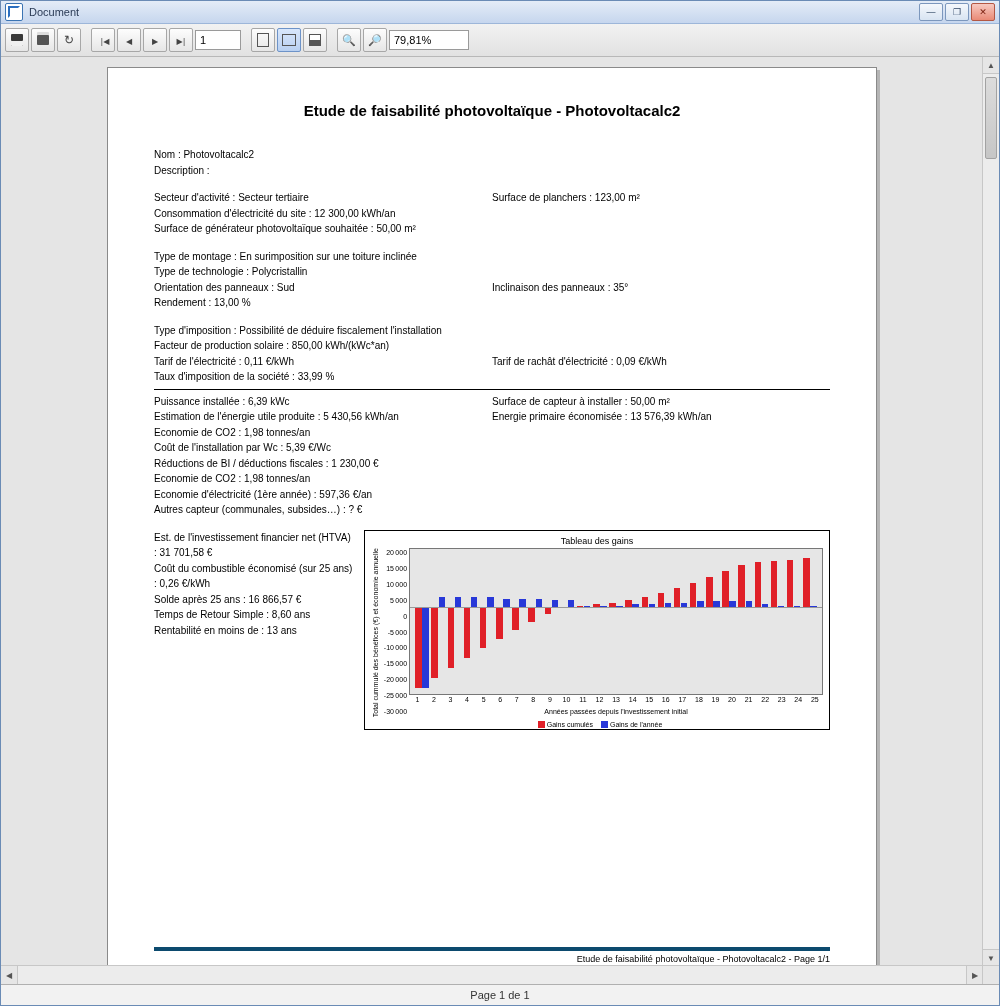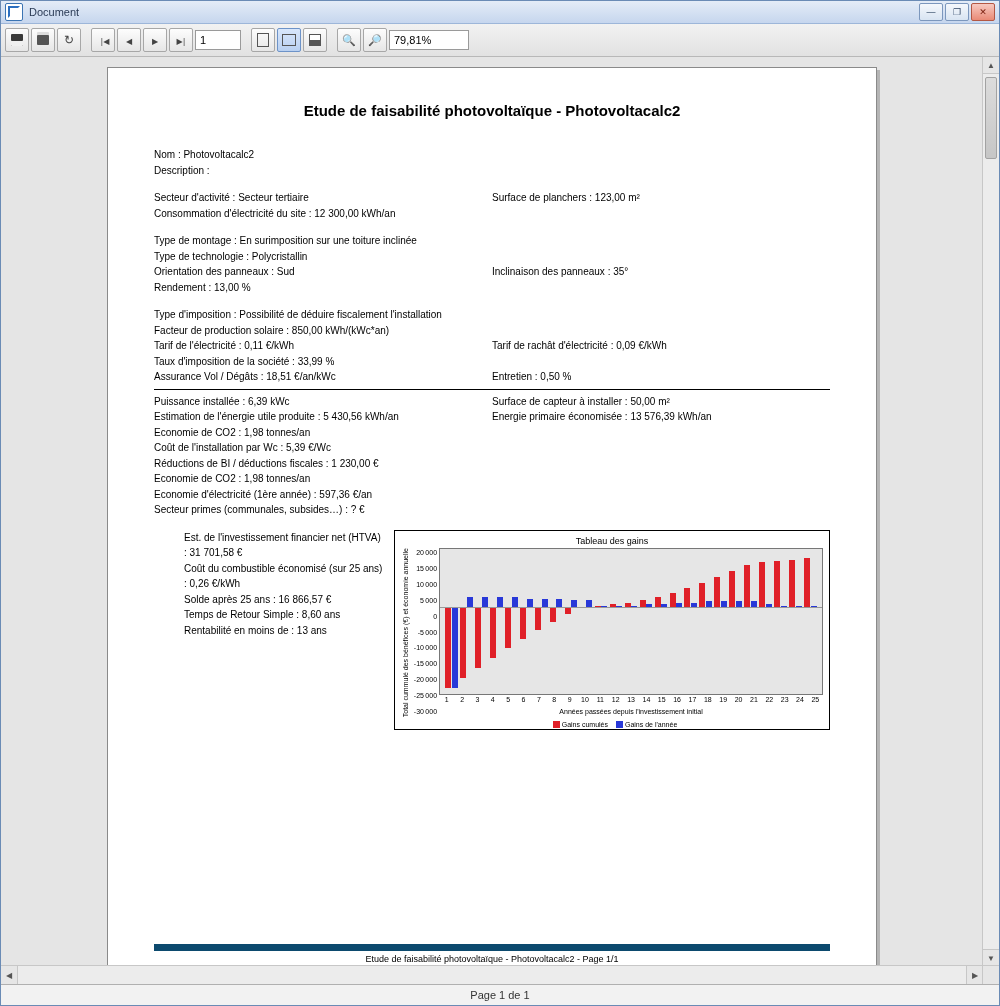--- a/index.html
+++ b/index.html
@@ -40,21 +40,21 @@
   .scroll-h .arr.r{right:0;border-left:1px solid #c7c7c7;}
   .corner{position:absolute;right:0;bottom:0;width:16px;height:18px;background:#e6e6e6;border-left:1px solid #c7c7c7;border-top:1px solid #c7c7c7;}
   .page-holder{position:absolute;left:0;right:16px;top:0;bottom:18px;overflow:hidden;display:flex;justify-content:center;padding:10px 0;}
   .page{width:770px;height:910px;background:#fff;border:1px solid #8a8a8a;box-shadow:3px 3px 0 #b5b5b5;box-sizing:border-box;padding:34px 46px 12px 46px;display:flex;flex-direction:column;font-family:Arial,sans-serif;color:#000;}
   .doc-title{text-align:center;font-weight:bold;font-size:15px;margin-bottom:28px;}
   .block{font-size:10px;line-height:1.55;}
   .row{display:flex;}
   .row .col{flex:0 0 50%;}
   .gap{height:12px;}
   .hr{border-top:1px solid #000;margin:4px 0;}
-  .two-col-area{display:flex;gap:10px;margin-left:30px;}
+  .two-col-area{display:flex;gap:10px;}
   .two-col-area .left{flex:0 0 200px;}
   .two-col-area .right{flex:1 1 auto;}
   .chart-box{border:1px solid #000;height:200px;box-sizing:border-box;display:flex;flex-direction:column;padding:4px 6px;}
   .chart-title{text-align:center;font-size:9px;}
   .chart-body{flex:1;display:flex;}
   .y-axis-label{writing-mode:vertical-rl;transform:rotate(180deg);font-size:7px;text-align:center;}
   .y-ticks{display:flex;flex-direction:column;justify-content:space-between;font-size:7px;text-align:right;padding:0 2px;}
   .plot-outer{flex:1;display:flex;flex-direction:column;}
   .plot{flex:1;border:1px solid #777;background:#e6e6e6;position:relative;}
   .plot .zero{position:absolute;left:0;right:0;height:1px;background:#999;}
@@ -63,21 +63,21 @@
   .bar{position:absolute;width:40%;}
   .bar.red{background:#e02028;left:8%;}
   .bar.blue{background:#2838d8;left:52%;}
   .x-ticks{display:flex;font-size:7px;}
   .x-ticks span{flex:1;text-align:center;}
   .x-label{text-align:center;font-size:7px;margin-top:1px;}
   .legend{text-align:center;font-size:7px;margin-top:2px;}
   .legend .sw{display:inline-block;width:7px;height:7px;vertical-align:middle;margin:0 2px 0 6px;}
   .legend .sw.red{background:#e02028;}
   .legend .sw.blue{background:#2838d8;}
-  .footer-line{border-top:7px solid #0c4a6e;margin-top:6px;padding-top:3px;text-align:center;font-size:9px;}
+  .footer-line{border-top:4px solid #0c4a6e;margin-top:6px;padding-top:3px;text-align:right;font-size:9px;}
   .statusbar{height:20px;border-top:1px solid #b0b0b0;background:#f2f2f2;display:flex;align-items:center;justify-content:center;font-size:11px;color:#333;}
 </style>
 </head>
 <body>
 
 <div class="window">
   <div class="titlebar">
     <div class="app-icon"></div>
     <span>Document</span>
     <span class="sp"></span>
@@ -138,57 +138,54 @@
         <div class="doc-title">Etude de faisabilité photovoltaïque - Photovoltacalc2</div>
         <div class="block">
           <div>Nom : Photovoltacalc2</div>
           <div>Description :</div>
           <div class="gap"></div>
           <div class="row">
             <div class="col">Secteur d'activité : Secteur tertiaire</div>
             <div class="col">Surface de planchers : 123,00 m²</div>
           </div>
           <div>Consommation d'électricité du site : 12 300,00 kWh/an</div>
+          <div>Surface de générateur photovoltaïque souhaitée : 50,00 m²</div>
           <div class="gap"></div>
           <div>Type de montage : En surimposition sur une toiture inclinée</div>
           <div>Type de technologie : Polycristallin</div>
           <div class="row">
             <div class="col">Orientation des panneaux : Sud</div>
             <div class="col">Inclinaison des panneaux : 35°</div>
           </div>
           <div>Rendement : 13,00 %</div>
           <div class="gap"></div>
           <div>Type d'imposition : Possibilité de déduire fiscalement l'installation</div>
           <div>Facteur de production solaire : 850,00 kWh/(kWc*an)</div>
           <div class="row">
             <div class="col">Tarif de l'électricité : 0,11 €/kWh</div>
             <div class="col">Tarif de rachât d'électricité : 0,09 €/kWh</div>
           </div>
           <div>Taux d'imposition de la société : 33,99 %</div>
-          <div class="row">
-            <div class="col">Assurance Vol / Dégâts : 18,51 €/an/kWc</div>
-            <div class="col">Entretien : 0,50 %</div>
-          </div>
           <div class="hr"></div>
           <div class="row">
             <div class="col">Puissance installée : 6,39 kWc</div>
             <div class="col">Surface de capteur à installer : 50,00 m²</div>
           </div>
           <div class="row">
             <div class="col">Estimation de l'énergie utile produite : 5 430,56 kWh/an</div>
             <div class="col">Energie primaire économisée : 13 576,39 kWh/an</div>
           </div>
           <div>Economie de CO2 : 1,98 tonnes/an</div>
           <div class="row">
             <div class="col">Coût de l'installation par Wc : 5,39 €/Wc</div>
           </div>
           <div>Réductions de BI / déductions fiscales : 1 230,00 €</div>
           <div>Economie de CO2 : 1,98 tonnes/an</div>
           <div>Economie d'électricité (1ère année) : 597,36 €/an</div>
-          <div>Secteur primes (communales, subsides…) : ? €</div>
+          <div>Autres capteur (communales, subsides…) : ? €</div>
           <div class="gap"></div>
 
           <div class="two-col-area">
             <div class="left">
               <div>Est. de l'investissement financier net (HTVA) : 31 701,58 €</div>
               <div>Coût du combustible économisé (sur 25 ans) : 0,26 €/kWh</div>
               <div>Solde après 25 ans : 16 866,57 €</div>
               <div>Temps de Retour Simple : 8,60 ans</div>
               <div>Rentabilité en moins de : 13 ans</div>
             </div>

